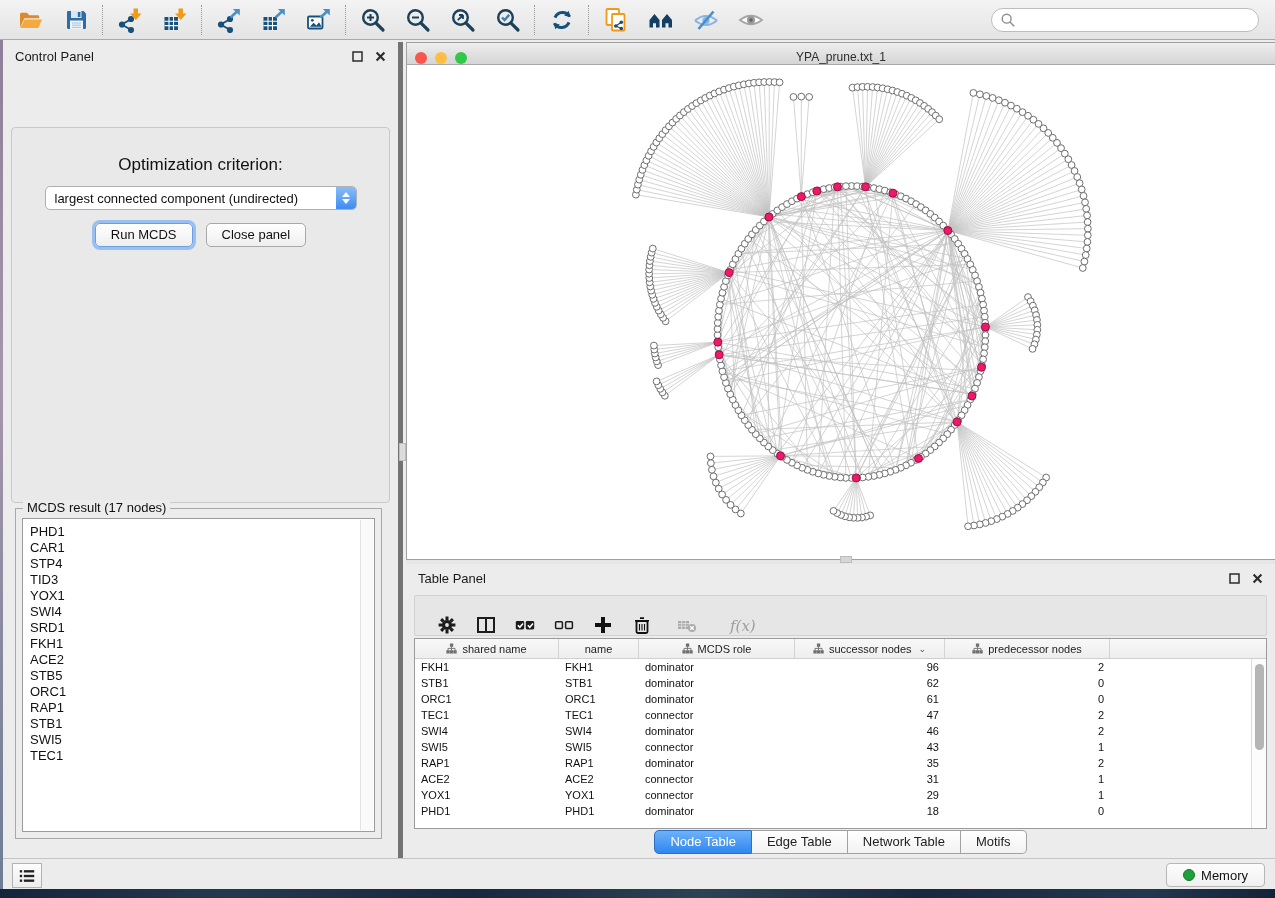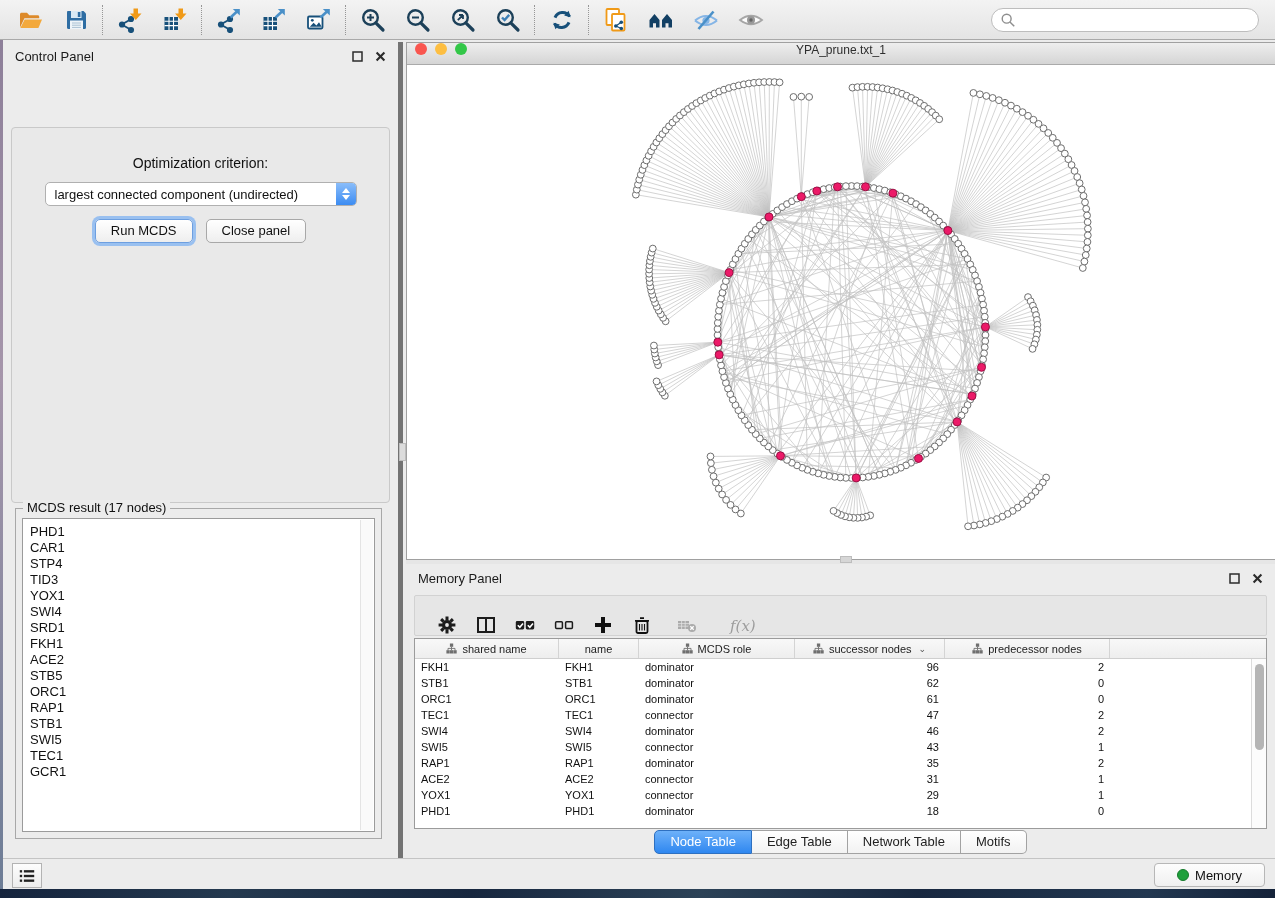--- a/index.html
+++ b/index.html
@@ -34,21 +34,21 @@
 
   .seg-tabs { display:flex; justify-content:center; position:relative; z-index:2; }
   .seg-tab { font-size:13px; color:#222; background:linear-gradient(#ffffff,#f2f2f2);
     border:1px solid #a2a2a2; border-left-width:0; padding:3px 15px 4px; cursor:default; }
   .seg-tab:first-child { border-left-width:1px; border-radius:5px 0 0 5px; }
   .seg-tab:last-child { border-radius:0 5px 5px 0; }
   .seg-tab.active { background:linear-gradient(#6db1f9,#2f87f0); color:#fff; border-color:#2e70c0; }
 
   .cp-body { position:absolute; left:8px; right:8px; top:85px; height:376px;
     border:1px solid #c9c9c9; border-radius:4px; background:#e9e9e9; }
-  .opt-label { text-align:center; font-size:14px; color:#111; margin-top:27px; }
+  .opt-label { text-align:center; font-size:17px; color:#111; margin-top:27px; }
   .dropdown { width:312px; height:24px; margin:11px auto 0; background:#fff; border:1px solid #b0b0b0;
     border-radius:5px; display:flex; align-items:center; position:relative; cursor:default; }
   .dropdown .dd-label { font-size:13px; padding-left:9px; color:#111; flex:1; white-space:nowrap; }
   .dd-stepper { width:20px; height:22px; border-radius:0 4px 4px 0; background:linear-gradient(#8abdfa,#3c8cf2);
     display:flex; flex-direction:column; align-items:center; justify-content:center; gap:2px; }
   .dd-stepper i { display:block; width:0; height:0; border-left:4px solid transparent; border-right:4px solid transparent; }
   .dd-up { border-bottom:5px solid #fff; }
   .dd-down { border-top:5px solid #fff; }
   .btn-row { display:flex; justify-content:center; gap:13px; margin-top:13px; }
   .mac-btn { font-size:13px; color:#111; background:linear-gradient(#ffffff,#eeeeee);
@@ -59,21 +59,21 @@
   .groupbox .legend { position:absolute; top:-9px; left:7px; background:#ECECEC; padding:0 4px; font-size:13px; color:#111; }
   .mcds-list { position:absolute; left:6px; right:6px; top:9px; bottom:6px; background:#fff;
     border:1px solid #9b9b9b; font-size:13px; color:#111; padding:5px 0 0 7px; overflow:hidden; }
   .mcds-list .list-item { line-height:16px; }
   .list-scroll { position:absolute; top:1px; bottom:1px; right:1px; width:13px; background:#fafafa; border-left:1px solid #e4e4e4; }
 
   
   .net-window { position:absolute; left:406px; top:42px; width:869px; height:518px; background:#fff;
     border:1px solid #a0a0a0; border-right:none; }
   .net-titlebar { height:22px; background:linear-gradient(#eeeeee,#d5d5d5); border-bottom:1px solid #aaaaaa;
-    display:flex; align-items:flex-start; padding:0 8px; position:relative; }
+    display:flex; align-items:flex-end; padding:0 8px; position:relative; }
   .tl-dot { width:12px; height:12px; border-radius:50%; margin-right:8px; cursor:default; }
   .net-title { position:absolute; left:0; right:0; text-align:center; font-size:12px; color:#2e2e2e; }
   .net-canvas { position:absolute; left:0; right:0; top:22px; bottom:0; background:#fff; }
   .net-canvas svg { width:100%; height:100%; display:block; }
 
   
   .v-split-handle { position:absolute; left:399px; top:443px; width:7px; height:18px; background:#dcdcdc;
     border:1px solid #bdbdbd; z-index:3; }
   .h-split { position:absolute; left:406px; top:560px; width:869px; height:4px; background:#e6e6e6; z-index:3; }
   .h-split-handle { position:absolute; left:840px; top:556px; width:12px; height:7px; background:#d6d6d6; border:1px solid #bdbdbd; z-index:4; }
@@ -102,21 +102,21 @@
 
   .tp-tabs { position:absolute; left:0; right:0; bottom:4px; display:flex; justify-content:center; }
 
   
   .statusbar { position:absolute; left:3px; top:858px; width:1272px; height:32px; background:#ECECEC;
     border-top:1px solid #c4c4c4; }
   .list-btn { position:absolute; left:9px; top:4px; width:30px; height:25px; background:linear-gradient(#fdfdfd,#ededed);
     border:1px solid #b3b3b3; display:flex; align-items:center; justify-content:center; cursor:default; }
   .list-btn svg { width:18px; height:18px; }
   .memory-btn { position:absolute; right:10px; top:4px; height:24px; background:linear-gradient(#fdfdfd,#f0f0f0);
-    border:1px solid #b7b7b7; border-radius:4px; display:flex; align-items:center; gap:6px; padding:0 22px; cursor:default; }
+    border:1px solid #b7b7b7; border-radius:4px; display:flex; align-items:center; gap:6px; padding:0 16px; cursor:default; }
   .mem-dot { width:12px; height:12px; border-radius:50%; background:#1ea03b; border:1px solid #157a2b; }
   .memory-btn span.lbl { font-size:13px; color:#111; }
 </style>
 </head>
 <body>
 
 <div>
 
   <div class="toolbar">
     <div id="tb-groups" style="display:flex;align-items:center;">
@@ -322,21 +322,20 @@
           <div class="list-item">SWI4</div>
           <div class="list-item">SRD1</div>
           <div class="list-item">FKH1</div>
           <div class="list-item">ACE2</div>
           <div class="list-item">STB5</div>
           <div class="list-item">ORC1</div>
           <div class="list-item">RAP1</div>
           <div class="list-item">STB1</div>
           <div class="list-item">SWI5</div>
           <div class="list-item">TEC1</div>
-          <div class="list-item">GCR1</div>
           <div class="list-scroll"></div>
         </div>
     </div>
   </div>
 
   <div class="v-split-handle"></div>
 
   <div class="net-window">
     <div class="net-titlebar">
       <span class="tl-dot" id="tl-red" style="background: rgb(249, 86, 79);"></span>
@@ -1078,21 +1077,21 @@
           </g>
         </svg>
     </div>
   </div>
 
   <div class="h-split"></div>
   <div class="h-split-handle"></div>
 
   <div class="table-panel">
     <div class="panel-header">
-      <span>Memory Panel</span>
+      <span>Table Panel</span>
       <span class="win-btns">
         <span class="win-btn">
             <svg viewBox="0 0 11 11">
               <rect x="1" y="1" width="9" height="9" fill="none" stroke="#2b2b2b" stroke-width="1.5"></rect>
             </svg>
           </span>
         <span class="win-btn">
             <svg viewBox="0 0 11 11">
               <path d="M1.6 1.6l7.8 7.8M9.4 1.6l-7.8 7.8" stroke="#2b2b2b" stroke-width="2.1"></path>
             </svg>

